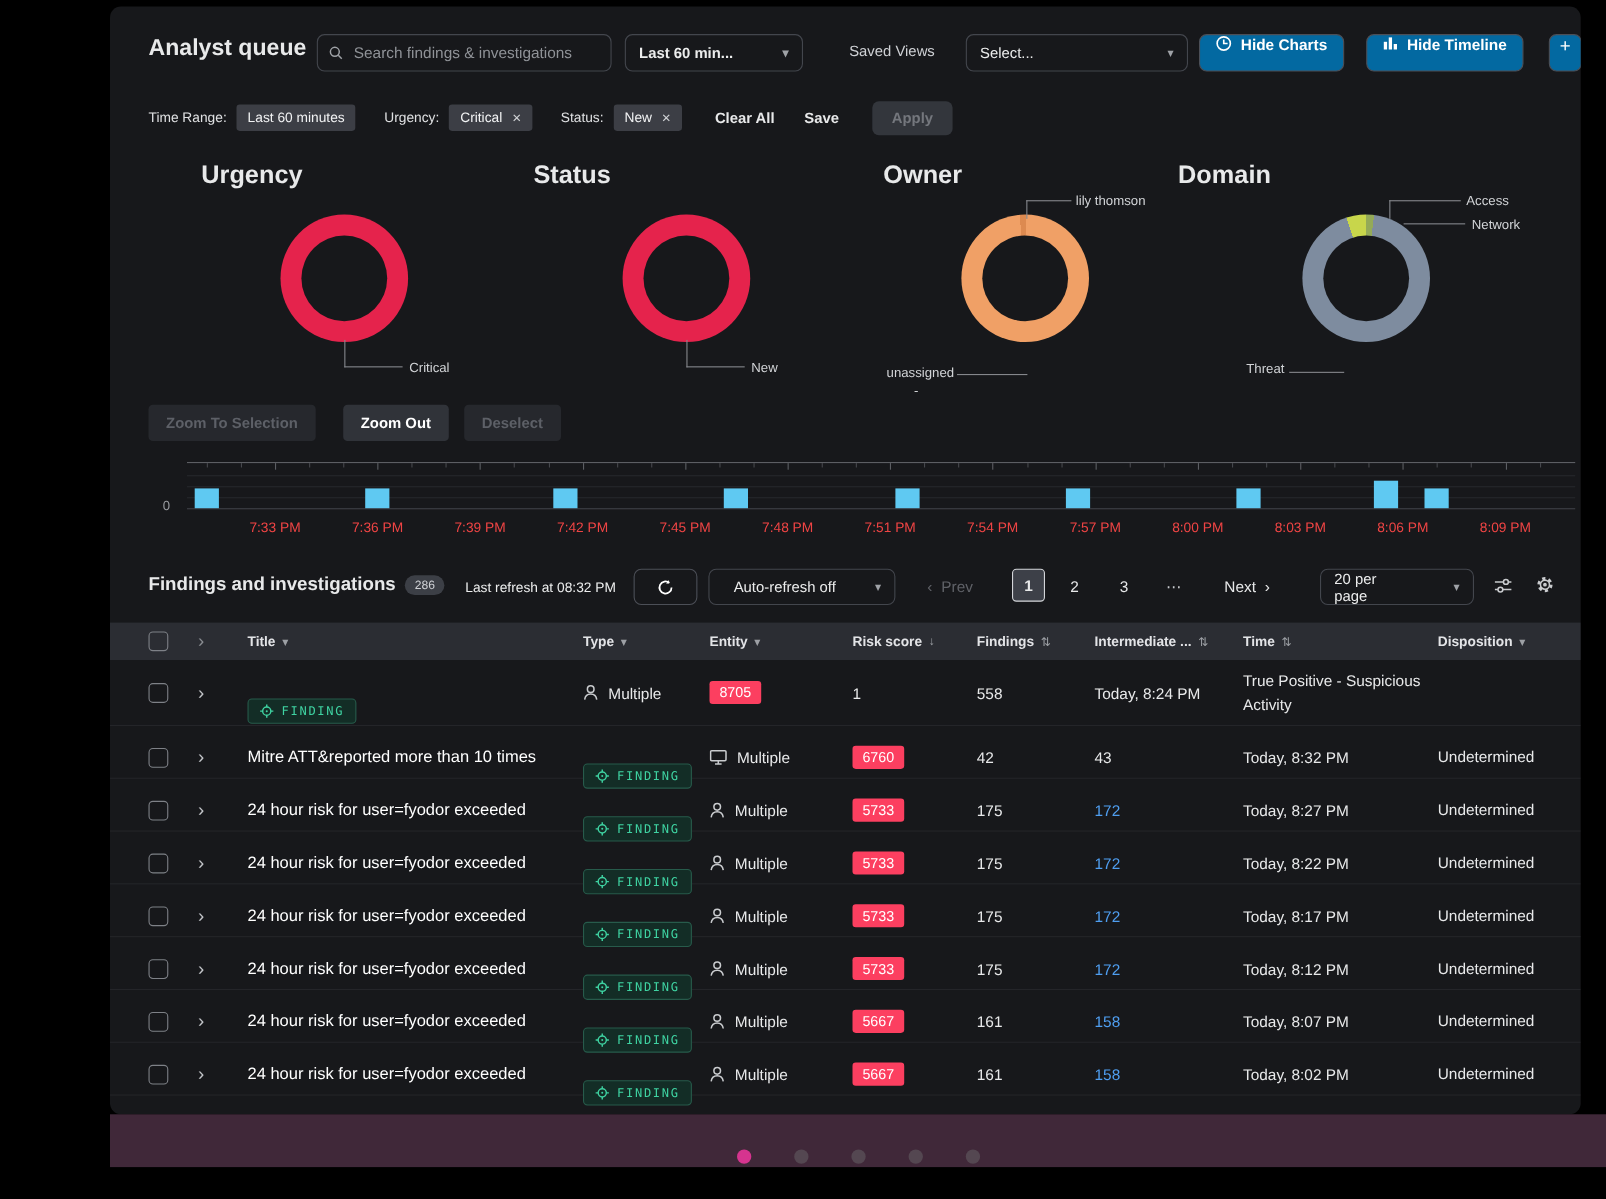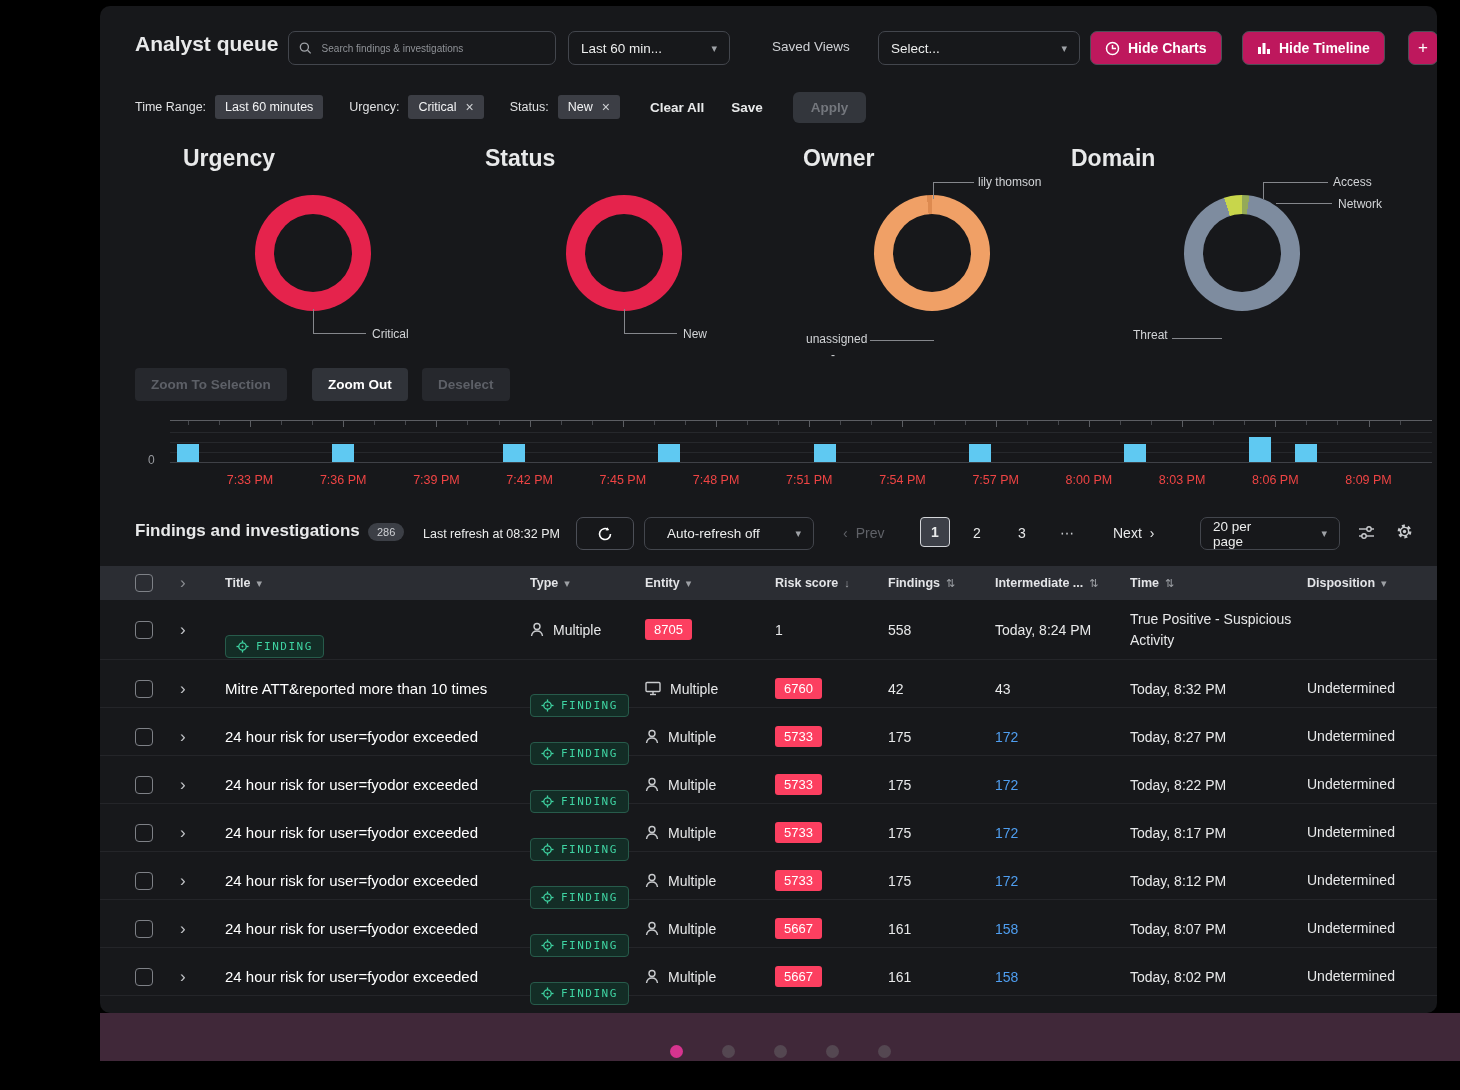--- a/index.html
+++ b/index.html
@@ -5,33 +5,33 @@
   html,body{margin:0;padding:0;background:#000;}
   body{width:1460px;height:1090px;position:relative;overflow:hidden;
        font-family:"Liberation Sans",sans-serif;color:#e8e9ea;}
   .panel{position:absolute;left:100px;top:6px;width:1337px;height:1007px;
          background:#17181b;border-radius:10px;overflow:hidden;}
 
   
   .app-title{position:absolute;left:35px;top:26px;font-size:21px;font-weight:700;}
   .search{position:absolute;left:188px;top:25px;width:268px;height:34px;border:1px solid #43464d;
           border-radius:7px;display:flex;align-items:center;gap:8px;padding:0 10px;box-sizing:border-box;}
-  .search input{background:transparent;border:none;outline:none;color:#e8e9ea;font-size:10px;
+  .search input{background:transparent;border:none;outline:none;color:#e8e9ea;font-size:14px;
           font-family:"Liberation Sans",sans-serif;width:100%;}
   .search input::placeholder{color:#8f9297;}
   .dd{position:absolute;height:34px;border:1px solid #43464d;border-radius:7px;display:flex;
       align-items:center;justify-content:space-between;padding:0 12px;box-sizing:border-box;
       font-size:13.5px;color:#eceded;}
   .caret{color:#9fa2a7;font-size:11px;margin-left:10px;}
-  #dd-time{left:468px;top:25px;width:162px;}
+  #dd-time{left:468px;top:25px;width:162px;font-weight:bold;}
   .saved-views{position:absolute;left:672px;top:33px;font-size:13.5px;color:#cfd1d5;}
   #dd-select{left:778px;top:25px;width:202px;}
   .btn-outline{position:absolute;top:25px;height:34px;border:1px solid #4c4f57;border-radius:7px;
-      display:flex;align-items:center;gap:8px;padding:0 14px;box-sizing:border-box;font-size:14px;
-      font-weight:700;color:#fff;background:#be185d;cursor:pointer;}
+      display:flex;gap:8px;padding:0 14px;box-sizing:border-box;font-size:14px;
+      font-weight:700;color:#fff;background:#0369a1;cursor:pointer;}
   #btn-hide-charts{left:990px;}
   #btn-hide-timeline{left:1142px;}
   #btn-add{left:1308px;width:30px;justify-content:center;padding:0;font-size:17px;font-weight:400;}
 
   
   .filters{position:absolute;left:35px;top:86px;height:30px;display:flex;align-items:center;}
   .flabel{font-size:12.5px;color:#dfe0e2;}
   .chip{background:#3c3e45;border-radius:3px;padding:5px 10px;margin-left:9px;display:flex;
         align-items:center;gap:9px;font-size:12.5px;color:#f2f3f4;}
   .chip .x{font-size:14px;color:#cfd1d4;line-height:10px;cursor:pointer;}

